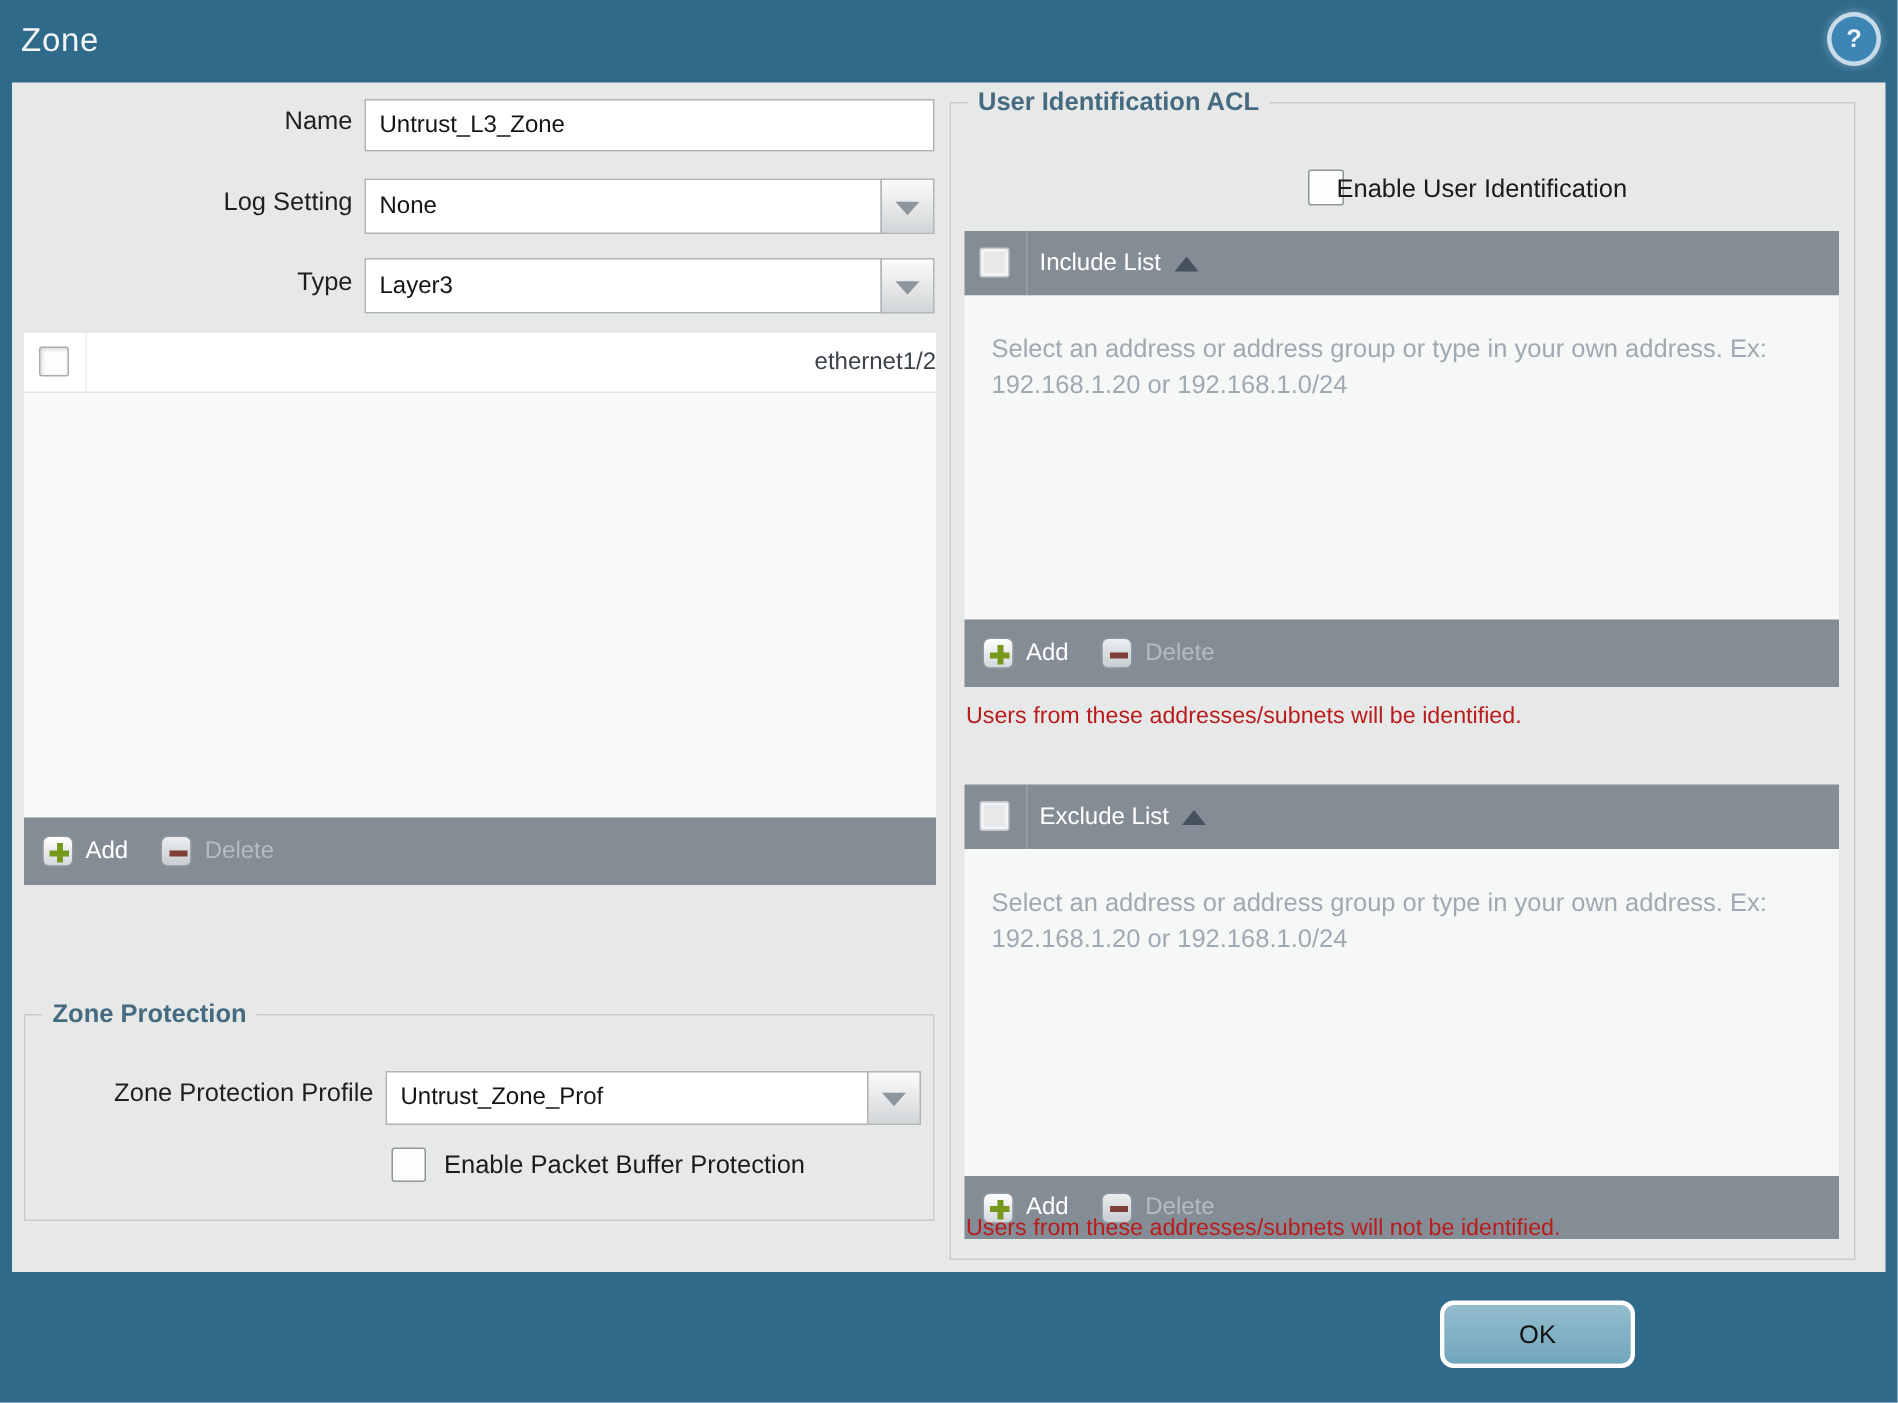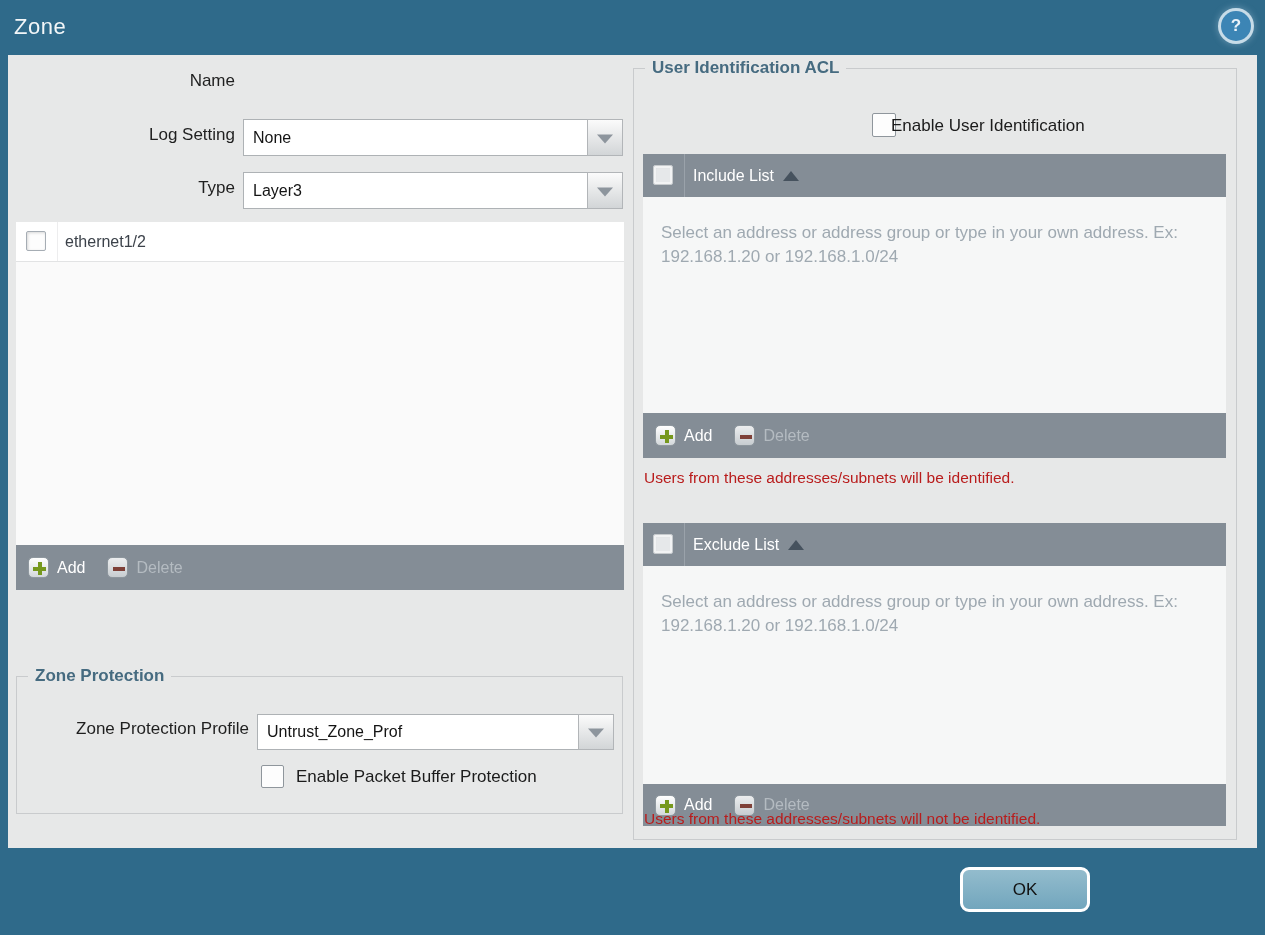--- a/index.html
+++ b/index.html
@@ -36,21 +36,21 @@
   .col-sep { position:absolute; left:41px; top:0; bottom:0; width:1px; background:#9aa2aa; }
   .cb { width:20px; height:20px; background:#fdfdfd; border:1px solid #a6adb4; border-radius:2px;
     box-shadow:inset 1px 1px 3px rgba(0,0,0,0.15); cursor:pointer; }
   .cb.hdr { background:#e6e8ea; border-color:#c6cacd; box-shadow:inset 0 0 0 2px #f2f3f4, inset 1px 1px 2px rgba(0,0,0,0.2); }
   .tbl-header .cb { position:absolute; left:10px; top:10px; }
   .hdr-label { position:absolute; left:50px; top:0; height:100%; display:flex; align-items:center; gap:9px;
     color:#fff; font-size:16px; }
   .tri-up { width:0; height:0; border-left:8px solid transparent; border-right:8px solid transparent;
     border-bottom:10px solid #46525e; margin-top:1px; }
   .t-row { height:40px; background:#fff; border-bottom:1px solid #e2e3e4; position:relative;
-    display:flex; align-items:center; cursor:pointer; }
+    display:flex; align-items:center; cursor:pointer;justify-content:flex-end; }
   .t-row .cb { position:absolute; left:10px; top:9px; }
   .t-row .row-sep { position:absolute; left:41px; top:0; bottom:0; width:1px; background:#ededee; }
   .t-row .cell-text { margin-left:49px; font-size:16px; color:#3c424a; }
   .placeholder { position:absolute; left:18px; top:24px; width:520px; font-size:17px; line-height:1.42; color:#9fa9b1; }
 
   .tool-btn { display:flex; align-items:center; gap:8px; cursor:pointer; }
   .tool-ico { width:21px; height:21px; border-radius:5px; background:linear-gradient(#ffffff,#d3d8db);
     border:1px solid #8f989f; position:relative; flex:none; }
   .tool-ico.plus::before { content:""; position:absolute; left:4px; top:8.5px; width:13px; height:4px; background:#76981d; }
   .tool-ico.plus::after { content:""; position:absolute; left:8.5px; top:4px; width:4px; height:13px; background:#76981d; }
@@ -79,20 +79,21 @@
 <div class="screen">
 
   <div class="titlebar">
     <div class="title">Zone</div>
     <div class="help-icon">?</div>
   </div>
 
   <div class="panel">
 
     <div class="f-label" style="left:0; top:16px; width:227px;">Name</div>
+    <input class="f-input" style="left: 235px; top: 11px; width: 380px; height: 35px;" value="Untrust_L3_Zone">
 
     <div class="f-label" style="left:0; top:70px; width:227px;">Log Setting</div>
     <input class="f-input" style="left: 235px; top: 64px; width: 345px; height: 37px;" value="None">
     <div class="dd-btn" style="left:579px; top:64px; height:37px;">
       <span class="tri-down"></span>
     </div>
 
     <div class="f-label" style="left:0; top:123px; width:227px;">Type</div>
     <input class="f-input" style="left: 235px; top: 117px; width: 345px; height: 37px;" value="Layer3">
     <div class="dd-btn" style="left:579px; top:117px; height:37px;">

